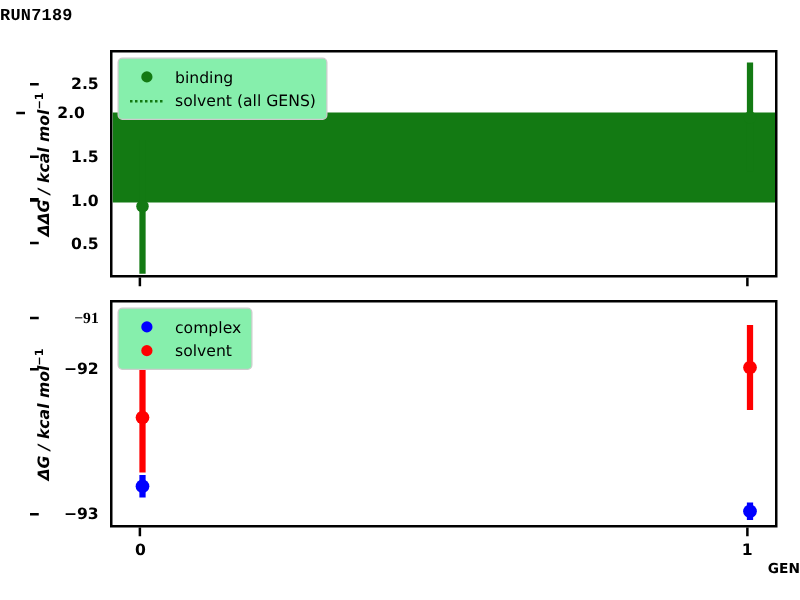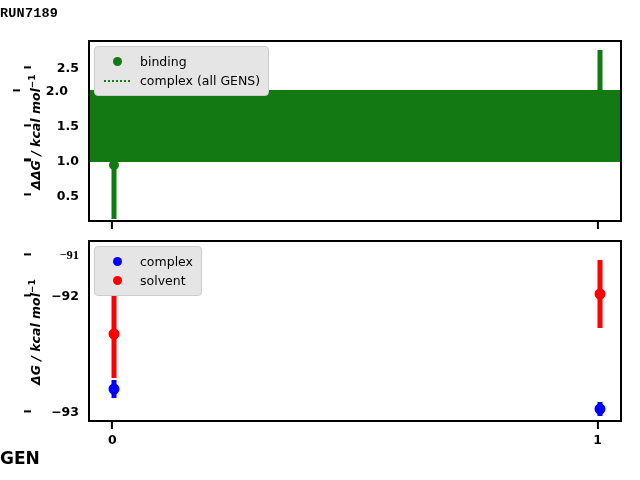--- a/index.html
+++ b/index.html
@@ -29,43 +29,43 @@
     font-size:12.5px;font-weight:bold;color:#000;
     transform:translateY(-50%);
   }
   .ytickmark{position:absolute;left:-7px;width:7px;height:2.2px;background:#000;transform:translateY(-50%);}
   .xtick-label{
     position:absolute;font-size:12.5px;font-weight:bold;color:#000;
     transform:translateX(-50%);text-align:center;
   }
 
   .xaxis-label{
-    position:absolute;left:0;top:448px;width:640px;text-align:left;
-    font-size:17px;font-weight:bold;color:#000;
+    position:absolute;left:0;top:448px;width:640px;text-align:right;
+    font-size:11px;font-weight:bold;color:#000;
   }
 
   
   .ylabel{
     position:absolute;font-size:12.5px;font-weight:bold;color:#000;
     transform-origin:50% 50%;transform:rotate(-90deg);
     white-space:nowrap;text-align:center;
   }
   #ylabel-top{left:-56px;top:124px;width:182px;}
   #ylabel-bottom{left:-56px;top:324px;width:182px;}
   .ylabel sup{font-size:9px;vertical-align:super;}
   .ital{font-style:italic;}
 
   
   .errbar{position:absolute;transform:translateX(-50%);}
   .marker{position:absolute;border-radius:50%;transform:translate(-50%,-50%);}
   .band{position:absolute;left:0;width:100%;}
 
   
   .legend{
-    position:absolute;background:#e5e5e5;
+    position:absolute;background:#86efac;
     border:1.1px solid #cccccc;border-radius:4px;
     padding:5px 8px 5px 7px;
     box-shadow:0 0 0 0 rgba(0,0,0,0);
   }
   .legend-row{display:flex;align-items:center;height:19px;}
   .legend-key{width:30px;display:flex;align-items:center;justify-content:center;margin-right:8px;}
   .legend-dot{width:9px;height:9px;border-radius:50%;display:block;}
   .legend-dash{width:26px;height:0;border-top:2px dotted #137a13;display:block;}
   .legend-text{font-size:12.5px;color:#000;white-space:nowrap;}
 
@@ -110,21 +110,21 @@
       <div class="legend-row">
         <span class="legend-key">
           <span class="legend-dot" style="background: rgb(19, 122, 19);"></span>
         </span>
         <span class="legend-text">binding</span>
       </div>
       <div class="legend-row">
         <span class="legend-key">
           <span class="legend-dash" style="border-top-color: rgb(19, 122, 19);"></span>
         </span>
-        <span class="legend-text">complex (all GENS)</span>
+        <span class="legend-text">solvent (all GENS)</span>
       </div>
     </div>
 
   <div class="ylabel" id="ylabel-bottom">
     <span class="ital"><span>Δ</span><span>G / kcal mol</span></span><sup>−1</sup>
   </div>
 
   <div id="yticks-bottom">
       <div class="ytick" style="top: 254.583px; left: 31px; font-family: Liberation Serif, serif;">−91<span class="ytickmark" style="top: 50%;"></span></div>
       <div class="ytick" style="top: 295px; left: 31px;">−92<span class="ytickmark" style="top: 50%;"></span></div>

